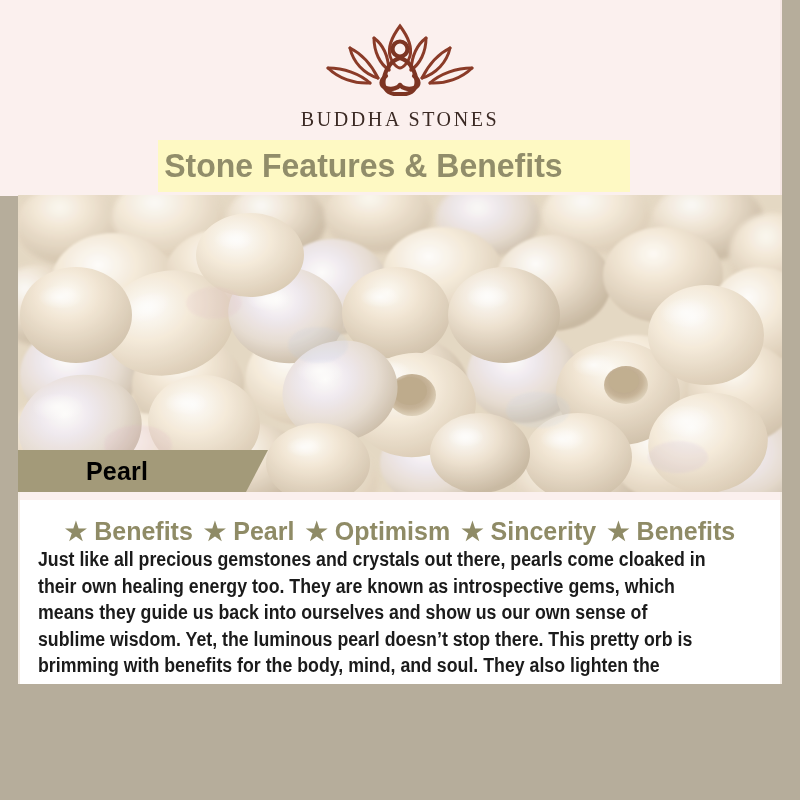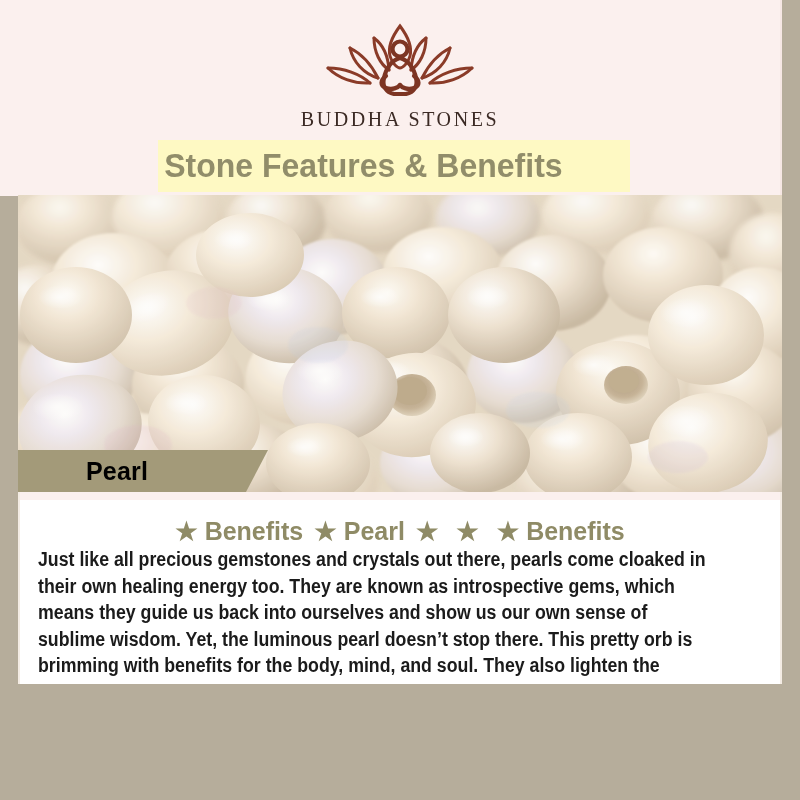--- a/index.html
+++ b/index.html
@@ -347,23 +347,25 @@
     <div class="benefit">
       <span class="star">★</span>
       <span>Benefits</span>
     </div>
     <div class="benefit">
       <span class="star">★</span>
       <span>Pearl</span>
     </div>
     <div class="benefit">
       <span class="star">★</span>
-    </div>
-    <div class="benefit">
-      <span class="star">★</span>
+      <span>Optimism</span>
+    </div>
+    <div class="benefit">
+      <span class="star">★</span>
+      <span>Sincerity</span>
     </div>
     <div class="benefit">
       <span class="star">★</span>
       <span>Benefits</span>
     </div>
   </div>
 
   <div class="body-copy">Just like all precious gemstones and crystals out there, pearls come cloaked in their own healing energy too. They are known as introspective gems, which means they guide us back into ourselves and show us our own sense of sublime wisdom. Yet, the luminous pearl doesn’t stop there. This pretty orb is brimming with benefits for the body, mind, and soul. They also lighten the mind and your mood meaning that you feel a bright spell of optimism and ease wash right over you. Pearls help us to let go of anxiety, nervousness, and that negative inner voice. They inspire sincerity, loyalty, and truth - not just to others but most importantly, to ourselves.</div>
 
   <div class="frame-inner-l"></div>

